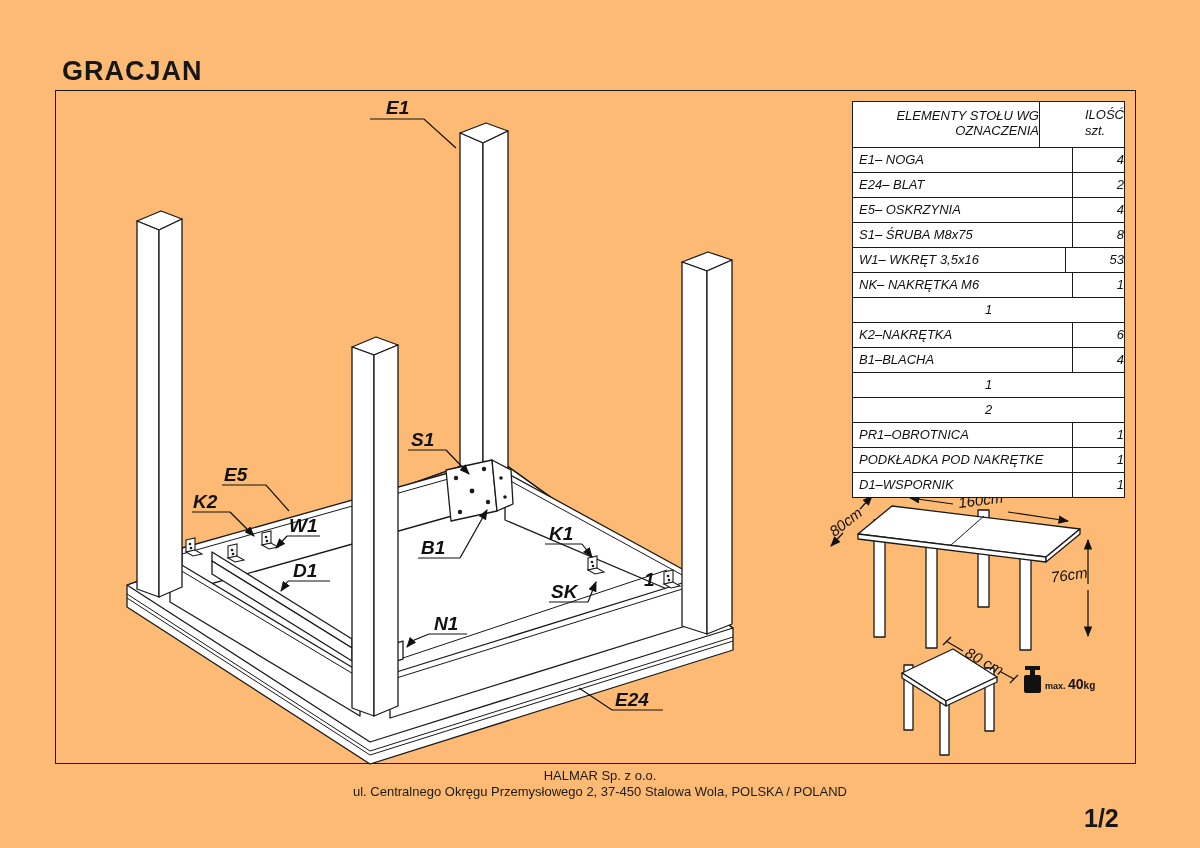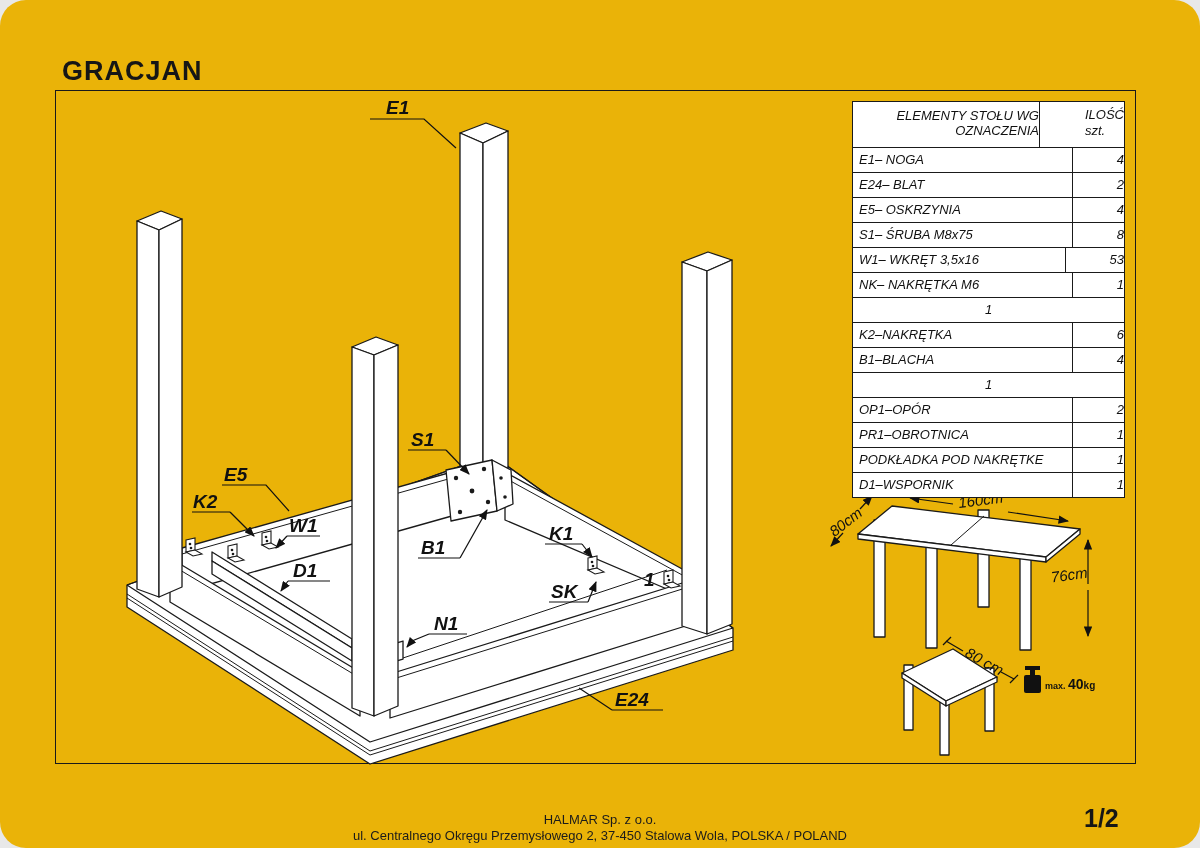--- a/index.html
+++ b/index.html
@@ -1,36 +1,36 @@
 <!DOCTYPE html>
 <html><head>
 <meta charset="utf-8">
 <style>
   html,body{margin:0;padding:0;background:#e8e8e8;}
-  .page{width:1200px;height:848px;position:relative;background:#eab308;overflow:hidden;
-        font-family:"Liberation Sans",sans-serif;color:#111;border-radius:26px;}
+  .page{width:1200px;height:848px;position:relative;background:#fdba74;overflow:hidden;
+        font-family:"Liberation Sans",sans-serif;color:#111;}
   .doc-title{position:absolute;left:62px;top:56px;font-size:27px;font-weight:bold;
              letter-spacing:1px;color:#161616;}
   .main-frame{position:absolute;left:55px;top:90px;width:1079px;height:672px;
               border:1.7px solid #1a1a1a;}
   .drawing-svg{position:absolute;left:0;top:0;}
   
   .parts-table{position:absolute;left:852px;top:101px;width:271px;
                border:1.7px solid #1a1a1a;background:#fff;font-style:italic;font-size:13px;}
   .pt-header{display:flex;height:45px;}
   .pt-h1{width:221px;border-right:1.4px solid #1a1a1a;display:flex;align-items:flex-start;
          justify-content:center;padding-top:6px;box-sizing:border-box;text-align:right;}
   .pt-h2{flex:1;padding:5px 0 0 5px;line-height:16px;margin-left:40px;}
   .pt-row{display:flex;height:24px;border-top:1.4px solid #1a1a1a;line-height:23px;gap:44px;}
   .pt-c1{width:221px;border-right:1.4px solid #1a1a1a;padding-left:6px;box-sizing:border-box;
          white-space:nowrap;overflow:hidden;}
   .pt-c2{flex:1;text-align:center;}
   
   .footer{position:absolute;left:0;top:768px;width:1200px;text-align:center;
-          font-size:13px;line-height:15.5px;color:#1b1b1b;margin-top:44px;}
+          font-size:13px;line-height:15.5px;color:#1b1b1b;}
   .page-number{position:absolute;left:1084px;top:772px;font-size:25px;font-weight:bold;color:#161616;margin-top:32px;}
   
   .ln{stroke:#1a1a1a;stroke-width:1.3;fill:none;stroke-linejoin:round;}
   .lnthin{stroke:#1a1a1a;stroke-width:1;fill:none;}
   .wh{fill:#ffffff;stroke:#1a1a1a;stroke-width:1.3;stroke-linejoin:round;}
   .leader{stroke:#111;stroke-width:1.2;fill:none;}
   .cadlabel{font-family:"Liberation Sans",sans-serif;font-style:italic;font-weight:bold;
             font-size:19px;fill:#111;}
   .dimtext{font-family:"Liberation Sans",sans-serif;font-style:italic;font-size:15px;fill:#111;}
   .dot{fill:#1a1a1a;}
@@ -251,21 +251,20 @@
         <div class="pt-c2">6</div>
       </div>
     <div class="pt-row">
         <div class="pt-c1">B1–BLACHA</div>
         <div class="pt-c2">4</div>
       </div>
     <div class="pt-row">
         <div class="pt-c2">1</div>
       </div>
     <div class="pt-row">
-        <div class="pt-c1">OP1–OPÓR</div>
         <div class="pt-c2">2</div>
       </div>
     <div class="pt-row">
         <div class="pt-c1">PR1–OBROTNICA</div>
         <div class="pt-c2">1</div>
       </div>
     <div class="pt-row">
         <div class="pt-c1">PODKŁADKA  POD  NAKRĘTKE</div>
         <div class="pt-c2">1</div>
       </div>

